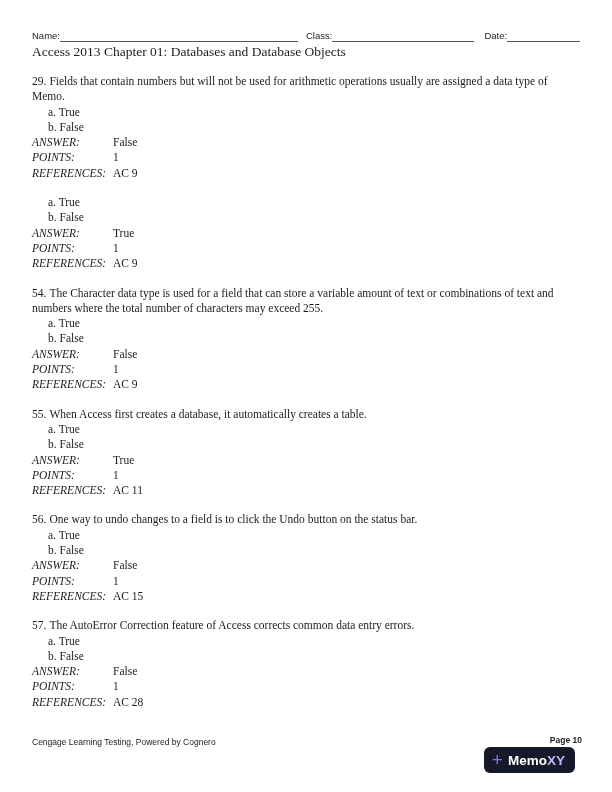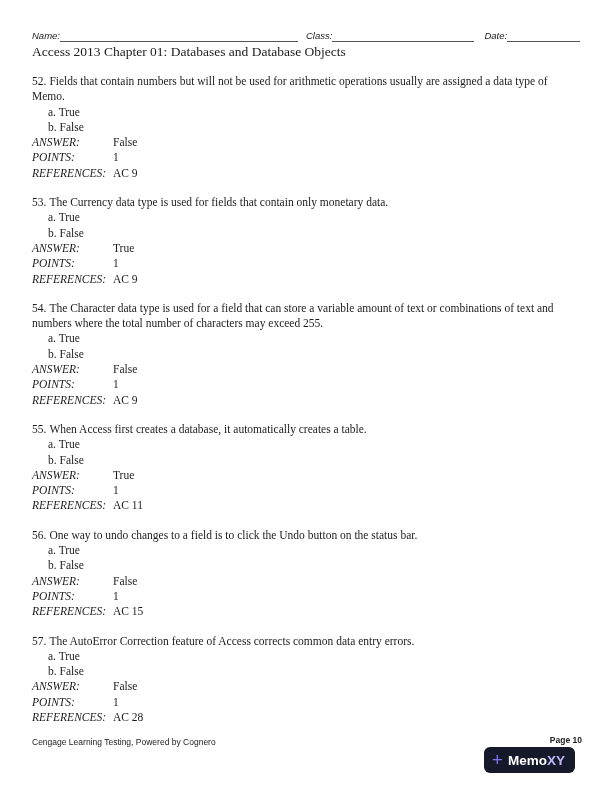--- a/index.html
+++ b/index.html
@@ -3,21 +3,21 @@
 <meta charset="utf-8">
 <style>
   html,body{margin:0;padding:0;background:#ffffff;}
   .page{
     width:612px;height:792px;position:relative;background:#fff;
     font-family:"Liberation Serif",serif;color:#1c1c1c;
     box-sizing:border-box;padding:30px 32px 0 32px;overflow:hidden;
   }
   
   .hdr{display:flex;align-items:flex-end;font-family:"Liberation Sans",sans-serif;
-       font-size:9.5px;color:#222;font-style:italic;}
+       font-size:9.5px;color:#222;}
   .hdr .lbl{flex-shrink:0;padding-bottom:1px;}
   .hline{border-bottom:1.4px solid #555;height:11px;flex-shrink:0;}
   .hline.w-name{width:238px;margin-right:8px;}
   .hline.w-class{width:142px;margin-right:10px;}
   .hline.w-date{flex:1;}
   
   .title{font-size:13.5px;margin-top:2px;font-weight:400;}
   
   .q{margin-top:14px;font-size:11.5px;line-height:15.3px;}
   .qt{margin:0;}
@@ -49,39 +49,38 @@
     <span class="hline w-name"></span>
     <span class="lbl">Class:</span>
     <span class="hline w-class"></span>
     <span class="lbl">Date:</span>
     <span class="hline w-date"></span>
   </div>
 
   <div class="title">Access 2013 Chapter 01: Databases and Database Objects</div>
 
   <div class="q">
-    <p class="qt"><span>52.</span><span class="qtx">Fields that contain numbers but will not be used for arithmetic operations usually are assigned a data type of Memo.</span></p>
+    <p class="qt"><span>29.</span><span class="qtx">Fields that contain numbers but will not be used for arithmetic operations usually are assigned a data type of Memo.</span></p>
     <div class="opt">a. True</div>
     <div class="opt">b. False</div>
     <div class="meta">
         <span class="mlabel">ANSWER:</span>
         <span>False</span>
       </div>
     <div class="meta">
         <span class="mlabel">POINTS:</span>
         <span>1</span>
       </div>
     <div class="meta">
         <span class="mlabel">REFERENCES:</span>
         <span>AC 9</span>
       </div>
   </div>
 
   <div class="q">
-    <p class="qt"><span>53.</span><span class="qtx">The Currency data type is used for fields that contain only monetary data.</span></p>
     <div class="opt">a. True</div>
     <div class="opt">b. False</div>
     <div class="meta">
         <span class="mlabel">ANSWER:</span>
         <span>True</span>
       </div>
     <div class="meta">
         <span class="mlabel">POINTS:</span>
         <span>1</span>
       </div>

